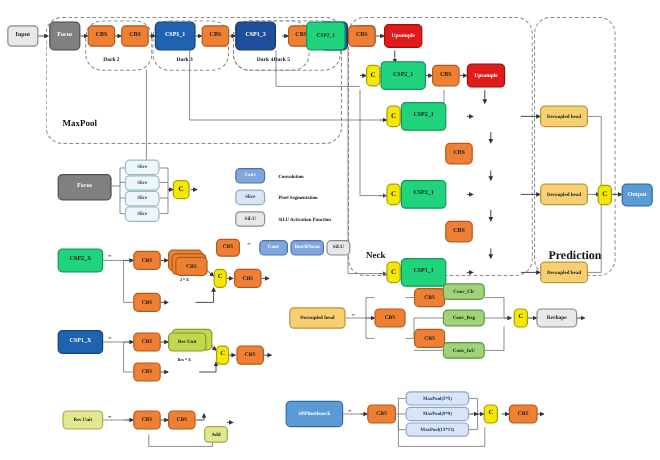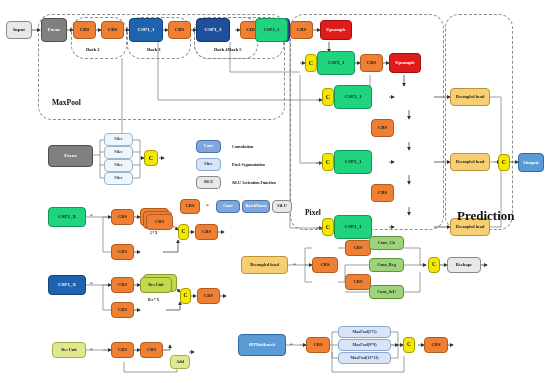--- a/index.html
+++ b/index.html
@@ -203,24 +203,24 @@
   <div class="grp" style="left:71px;top:17px;width:54px;height:40px;"></div>
   <div class="grplbl" style="left:86px;top:47px;font-size:4.6px;">Dark 2</div>
   <div class="grp" style="left:127px;top:17px;width:62px;height:40px;"></div>
   <div class="grplbl" style="left:147px;top:47px;font-size:4.6px;">Dark 3</div>
   <div class="grp" style="left:194px;top:17px;width:62px;height:40px;"></div>
   <div class="grplbl" style="left:214px;top:47px;font-size:4.6px;">Dark 4</div>
   <div class="grp" style="left:194px;top:17px;width:88px;height:40px;"></div>
   <div class="grplbl" style="left:228px;top:47px;font-size:4.6px;">Dark 5</div>
 
   <div class="grp" style="left:290px;top:14px;width:152px;height:214px;"></div>
-  <div class="grplbl" style="left:305px;top:208px;font-size:7.5px;">Pixel</div>
+  <div class="grplbl" style="left:305px;top:208px;font-size:7.5px;">Neck</div>
 
   <div class="grp" style="left:445px;top:14px;width:66px;height:214px;"></div>
-  <div class="grplbl" style="left:457px;top:208px;font-size:13px;">Prediction</div>
+  <div class="grplbl" style="left:457px;top:208px;font-size:10px;">Prediction</div>
 
   <div class="node lgrey" style="left:6px;top:21px;width:26px;height:18px;font-size:5px;">Input</div>
   <div class="node grey" style="left:41px;top:18px;width:26px;height:24px;font-size:5px;">Focus</div>
   <div class="node orange" style="left:73px;top:21px;width:23px;height:18px;font-size:5px;">CBS</div>
   <div class="node orange" style="left:101px;top:21px;width:23px;height:18px;font-size:5px;">CBS</div>
   <div class="node blue" style="left:129px;top:18px;width:34px;height:24px;font-size:5px;">CSP1_1</div>
   <div class="node orange" style="left:168px;top:21px;width:23px;height:18px;font-size:5px;">CBS</div>
   <div class="node dblue" style="left:196px;top:18px;width:34px;height:24px;font-size:5px;">CSP1_3</div>
   <div class="node orange" style="left:240px;top:21px;width:22px;height:18px;font-size:5px;">CBS</div>
   <div class="node dblue" style="left:267px;top:18px;width:23px;height:24px;font-size:4.4px;">CSP1_3</div>

